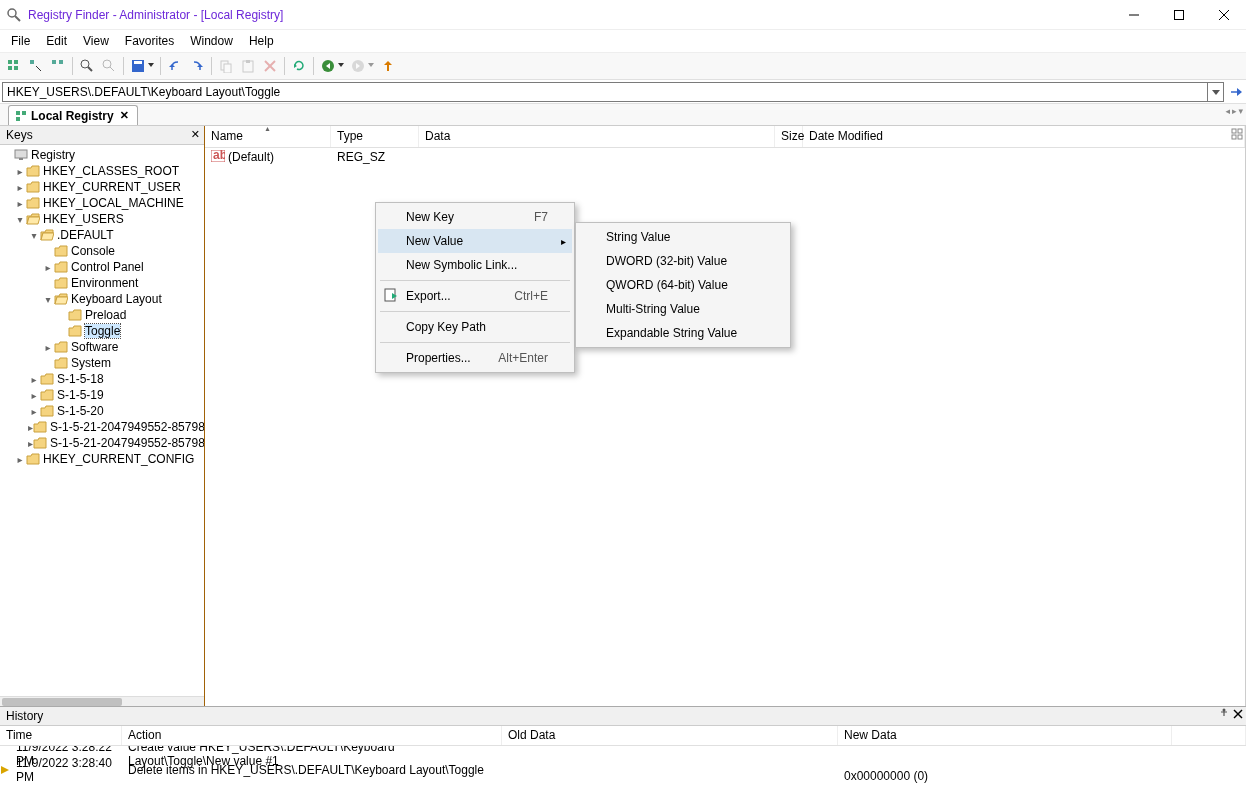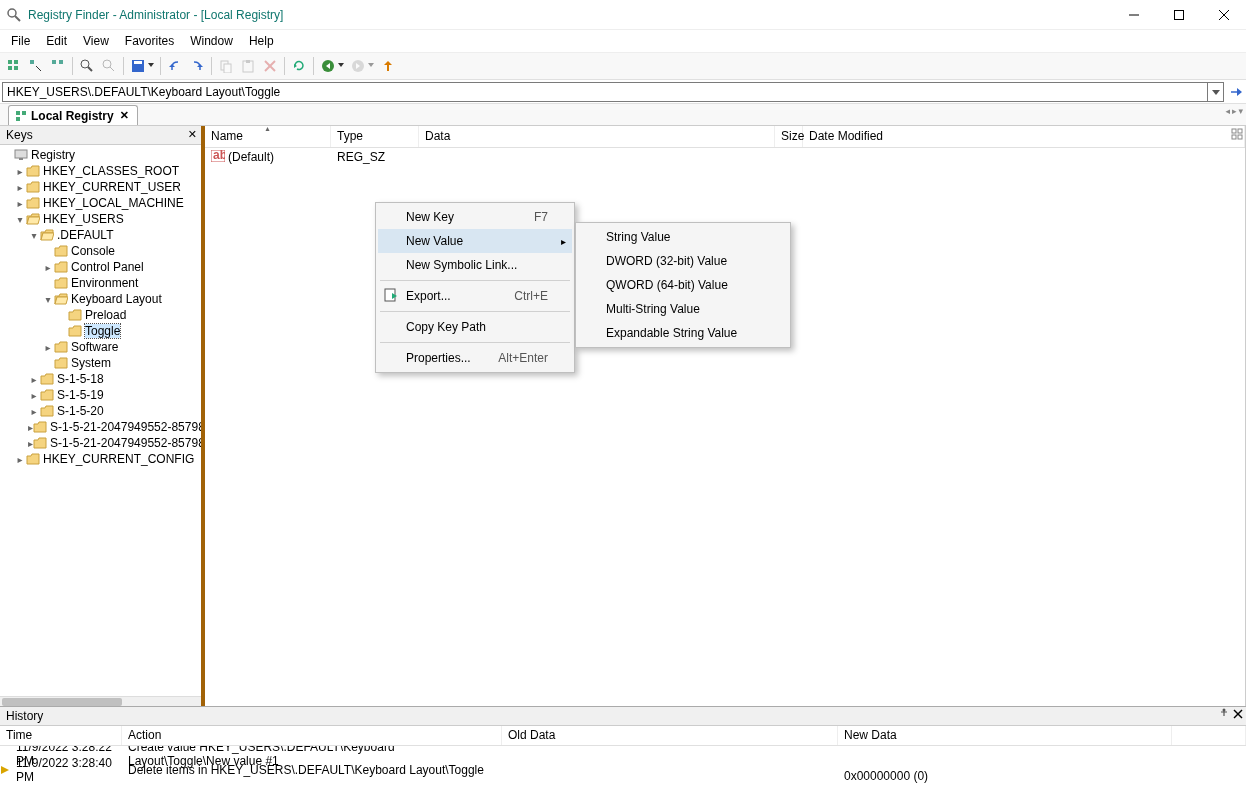--- a/index.html
+++ b/index.html
@@ -1,21 +1,21 @@
 <!DOCTYPE html>
 <html><head>
 <meta charset="utf-8">
 <style>
 * { box-sizing: border-box; margin: 0; padding: 0; font-family: "Segoe UI", Tahoma, sans-serif; font-size: 12px; }
 body { background: #fff; overflow: hidden; width: 1246px; height: 800px; }
 
 
 .titlebar { height: 30px; background: #fff; display: flex; align-items: center; padding: 0 0 0 6px; border-bottom: 1px solid #eee; }
 .titlebar .app-icon { width: 16px; height: 16px; margin-right: 6px; }
-.titlebar .title { flex: 1; color: #0f766e; font-size: 12px; }
+.titlebar .title { flex: 1; color: #6d28d9; font-size: 12px; }
 .titlebar .win-controls { display: flex; height: 100%; }
 .titlebar .win-btn { width: 45px; height: 30px; display: flex; align-items: center; justify-content: center; }
 
 
 .menubar { height: 22px; background: #fff; display: flex; align-items: center; padding: 0 3px; }
 .menubar .menu-item { padding: 2px 8px; font-size: 12px; }
 
 
 .toolbar { height: 28px; background: #f8f8f8; border-top: 1px solid #eee; border-bottom: 1px solid #e0e0e0; display: flex; align-items: center; padding: 0 4px; gap: 2px; }
 .toolbar .tool-btn { width: 20px; height: 20px; display: flex; align-items: center; justify-content: center; border-radius: 2px; }
@@ -32,21 +32,21 @@
 
 .tabbar { height: 22px; background: #f8f8f8; border-bottom: 1px solid #ccc; display: flex; align-items: flex-end; padding-left: 8px; position:relative;}
 .tabbar .tab { background: #fff; border: 1px solid #aaa; border-bottom: none; border-radius: 3px 3px 0 0; padding: 2px 6px; display: flex; align-items: center; gap: 4px; font-size: 12px; height: 20px; }
 .tabbar .tab .tab-icon { width: 12px; height: 12px; }
 .tabbar .tab .close-x { font-size: 11px; font-weight: bold; padding: 0 2px; }
 .tabbar .tab-nav { position:absolute; right:2px; top:2px; display:flex; gap:0; }
 .tabbar .tab-nav span { font-size:9px; color:#888; padding:0 1px;}
 
 
 .main { display: flex; height: calc(100% - 30px - 22px - 28px - 24px - 22px - 94px); }
-.left-pane { width: 205px; border-right: 4px solid #a16207; display: flex; flex-direction: column; overflow:hidden;}
+.left-pane { width: 205px; border-right: 1px solid #a16207; display: flex; flex-direction: column; overflow:hidden;}
 .pane-header { background: #f0f0f0; border-bottom: 1px solid #ccc; padding: 2px 6px; font-size: 12px; position: relative; }
 .pane-header .close-x { position: absolute; right: 4px; top: 2px; font-size: 11px; }
 
 .tree { flex: 1; overflow: auto; padding: 2px 0; }
 .tree-row { display: flex; align-items: center; height: 16px; white-space: nowrap; }
 .tree-row .expander { width: 12px; text-align: center; font-size: 10px; color: #666; }
 .tree-row .expander.open::before { content: "▾"; }
 .tree-row .expander.closed::before { content: "▸"; }
 .tree-row .folder-icon { width: 14px; height: 12px; margin-right: 3px; }
 .tree-row .label { font-size: 12px; }

